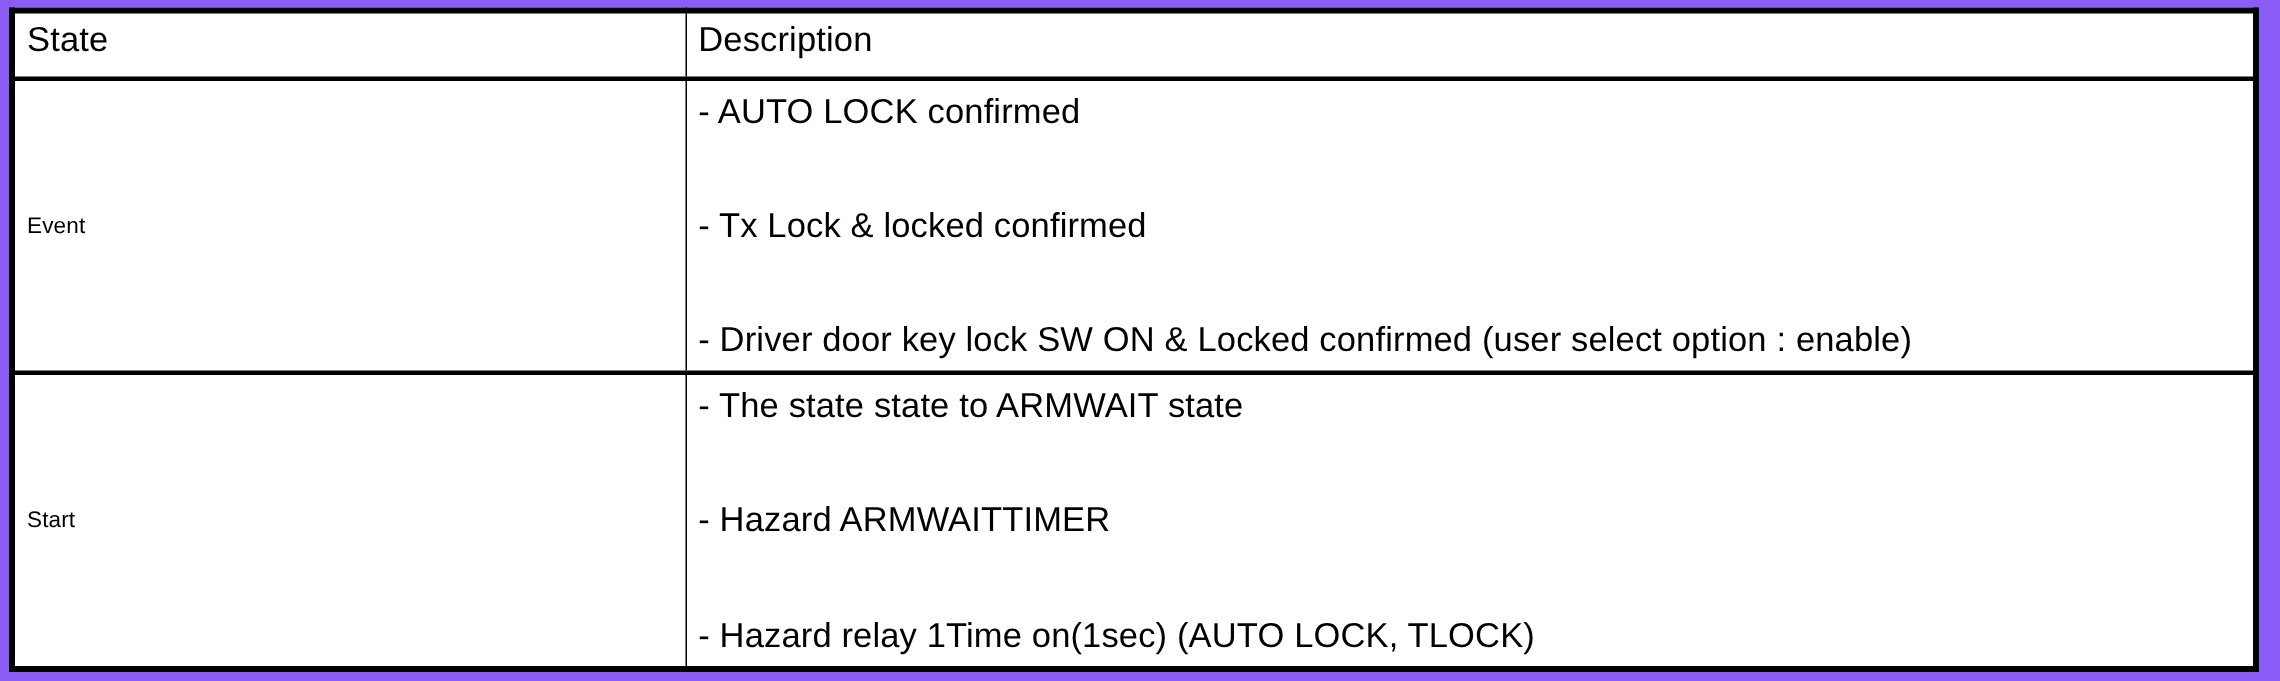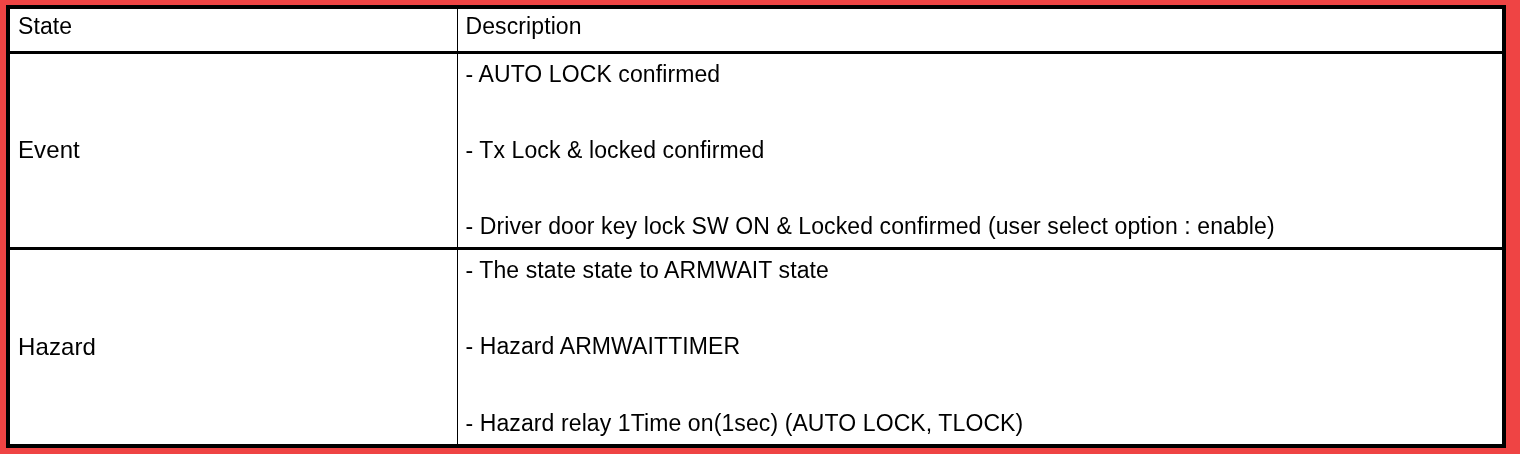--- a/index.html
+++ b/index.html
@@ -11,21 +11,21 @@
     width: 1520px;
     height: 454px;
     font-family: "Liberation Sans", sans-serif;
     color: #000000;
     overflow: hidden;
   }
   .page {
     position: relative;
     width: 1520px;
     height: 454px;
-    background: #ef4444;
+    background: #8b5cf6;
   }
   
   .spec-table {
     position: absolute;
     left: 6px;
     top: 5px;
     width: 1500px;
     height: 443px;
     border-collapse: collapse;
     table-layout: fixed;
@@ -52,21 +52,21 @@
     line-height: 1.18;
     letter-spacing: 0.1px;
     white-space: nowrap;
   }
   .cell-label {
     display: flex;
     align-items: center;
     height: 100%;
     box-sizing: border-box;
     padding-left: 8px;
-    font-size: 24px;
+    font-size: 15px;
     letter-spacing: 0.1px;
     white-space: nowrap;
   }
   
   .item-list {
     display: flex;
     flex-direction: column;
     justify-content: space-between;
     height: 100%;
     box-sizing: border-box;
@@ -114,21 +114,21 @@
           <div class="item-list">
             <div class="item-line">- AUTO LOCK confirmed</div>
             <div class="item-line">- Tx Lock &amp; locked confirmed</div>
             <div class="item-line">- Driver door key lock SW ON &amp; Locked confirmed (user select option : enable)</div>
           </div>
         </td>
       </tr>
 
       <tr class="row-action">
         <td class="thick-top">
-          <div class="cell-label">Hazard</div>
+          <div class="cell-label">Start</div>
         </td>
         <td class="thick-top">
           <div class="item-list">
             <div class="item-line">- The state state to ARMWAIT state</div>
             <div class="item-line">- Hazard ARMWAITTIMER</div>
             <div class="item-line">- Hazard relay 1Time on(1sec) (AUTO LOCK, TLOCK)</div>
           </div>
         </td>
       </tr>
 

